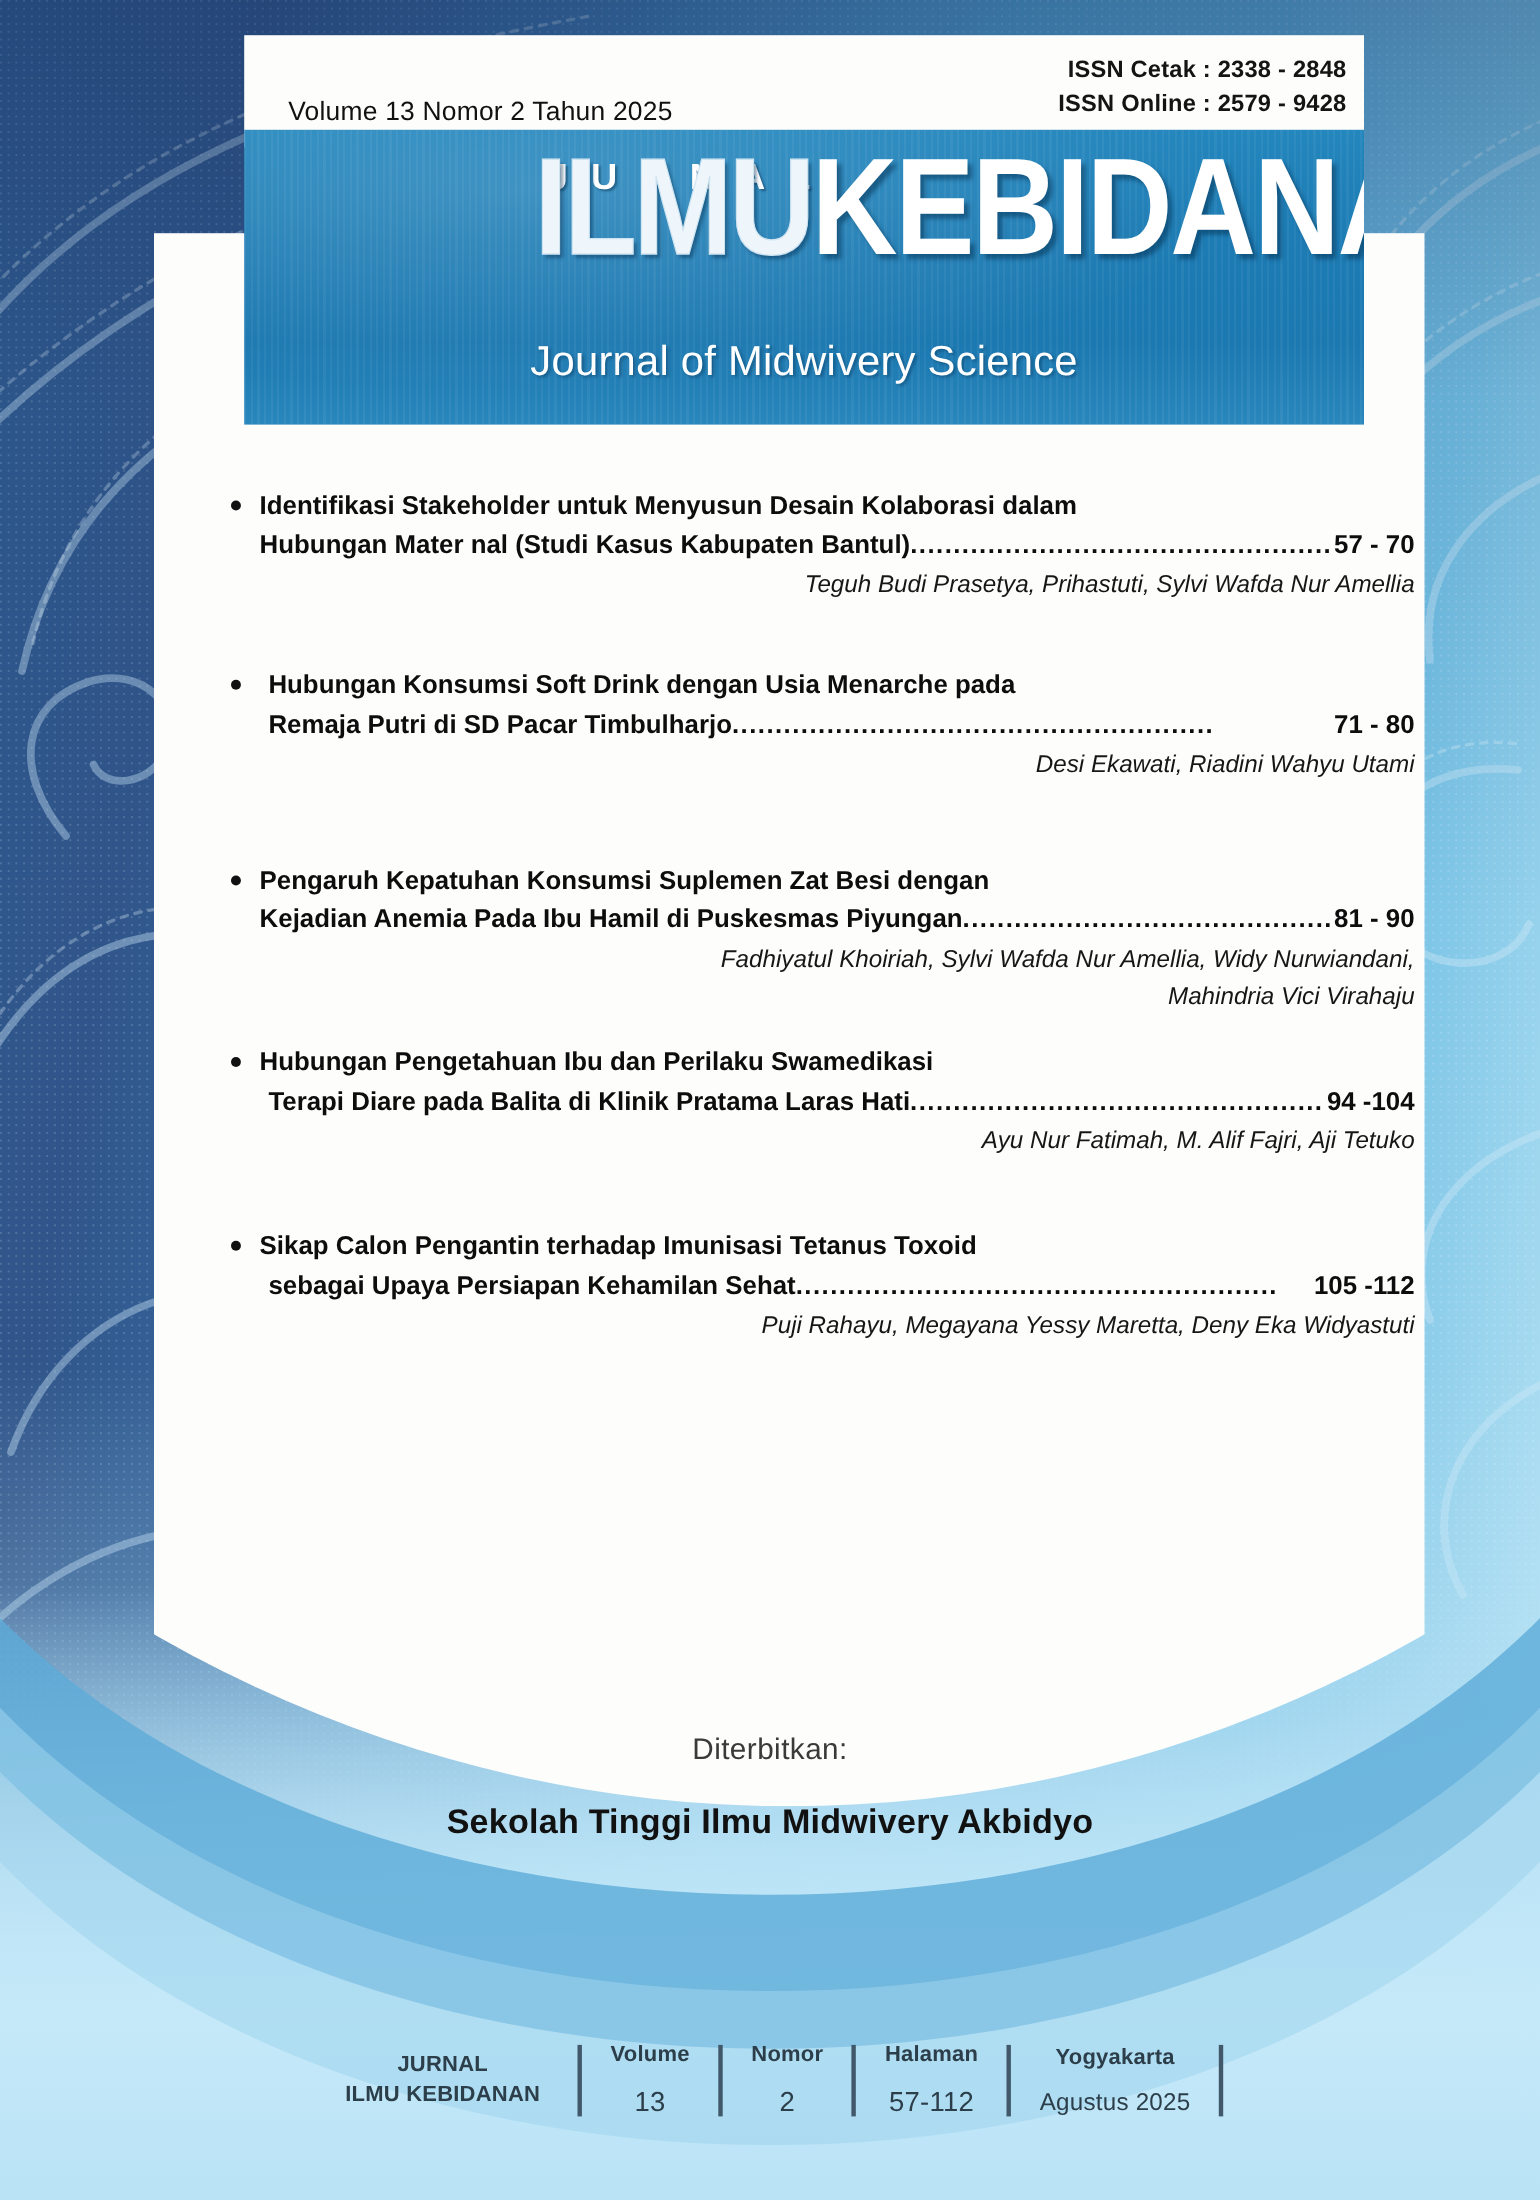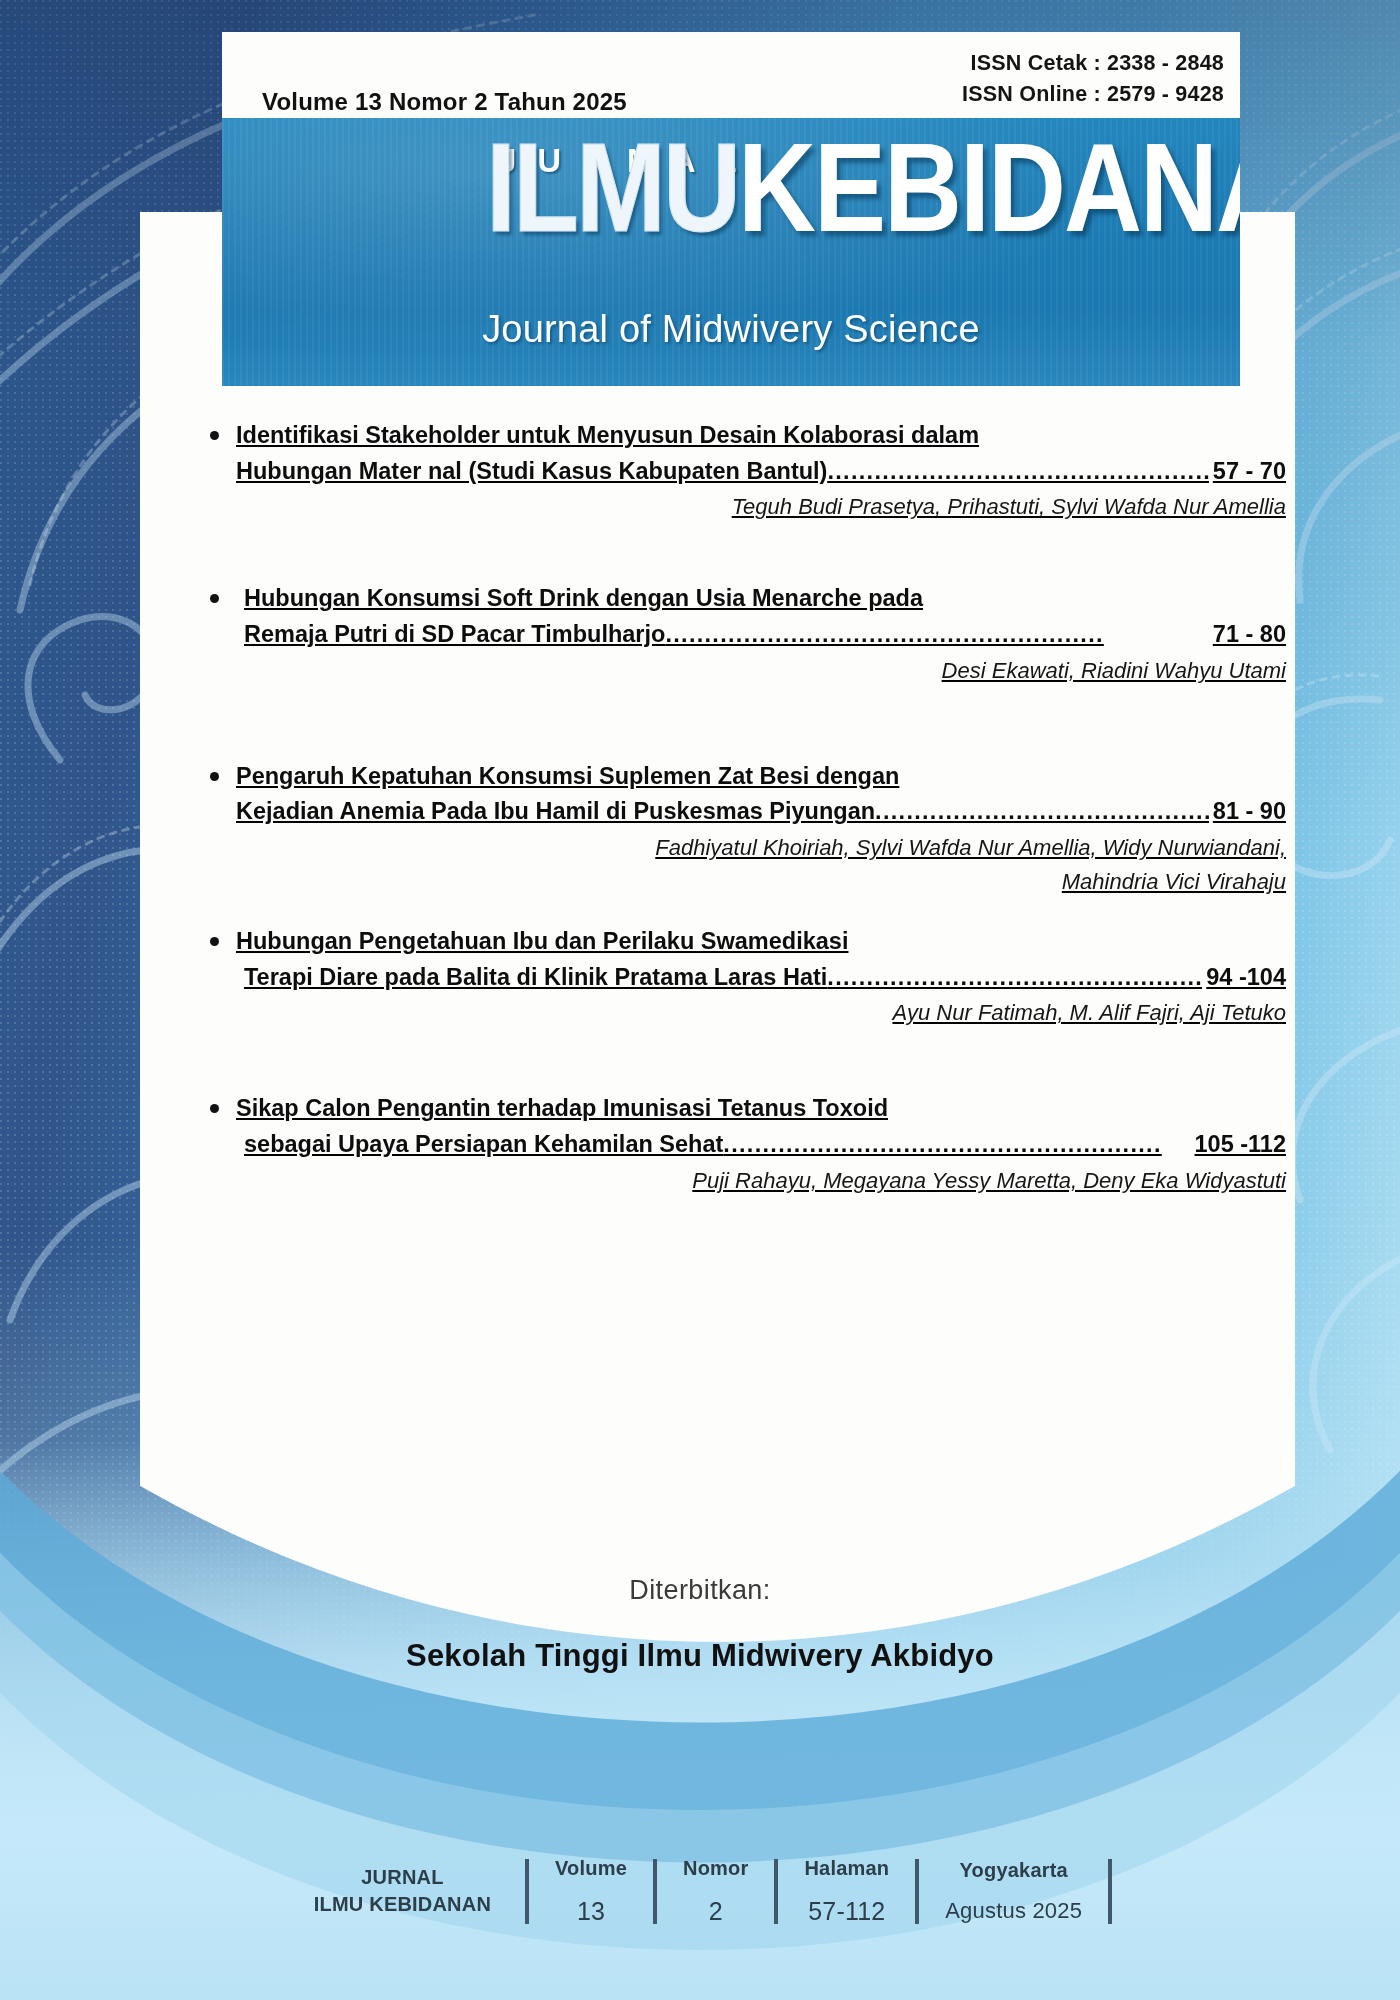--- a/index.html
+++ b/index.html
@@ -92,21 +92,21 @@
     left: 140px; top: 212px;
     width: 1155px; height: 1430px;
     background: #fdfdfc;
     -webkit-clip-path: ellipse(110% 100% at 50% 0%);
     clip-path: ellipse(110% 100% at 50% 0%);
   }
 
   
   .vol-line {
     position: absolute; left: 262px; top: 88px;
-    font-size: 24px; font-weight: bold; color: #111;
+    font-size: 24px; font-weight: normal; color: #111;
     letter-spacing: .2px;
   }
   .issn-block {
     position: absolute; right: 176px; top: 48px;
     text-align: right; color: #141414;
     font-size: 21.5px; font-weight: bold; line-height: 1.42;
     letter-spacing: .2px;
   }
 
   
@@ -137,21 +137,21 @@
   }
   .mh-sub {
     position: absolute; left: 0; right: 0; top: 190px;
     text-align: center;
     font-size: 38px; color: #ffffff; font-weight: 500;
     letter-spacing: .2px;
     text-shadow: 2px 2px 3px rgba(0,45,80,.45);
   }
 
   
-  .toc { position: absolute; left: 196px; top: 418px; width: 1090px; text-decoration: underline; }
+  .toc { position: absolute; left: 196px; top: 442px; width: 1090px; }
   .toc-item { position: relative; padding-left: 40px; margin-bottom: 26px; }
   .bullet {
     position: absolute; left: 14px; top: 13px;
     width: 9px; height: 9px; border-radius: 50%; background: #111;
   }
   .t-line {
     display: flex; align-items: baseline;
     font-size: 23.5px; font-weight: bold; color: #0d0d0d;
     line-height: 1.52; white-space: nowrap;
   }

